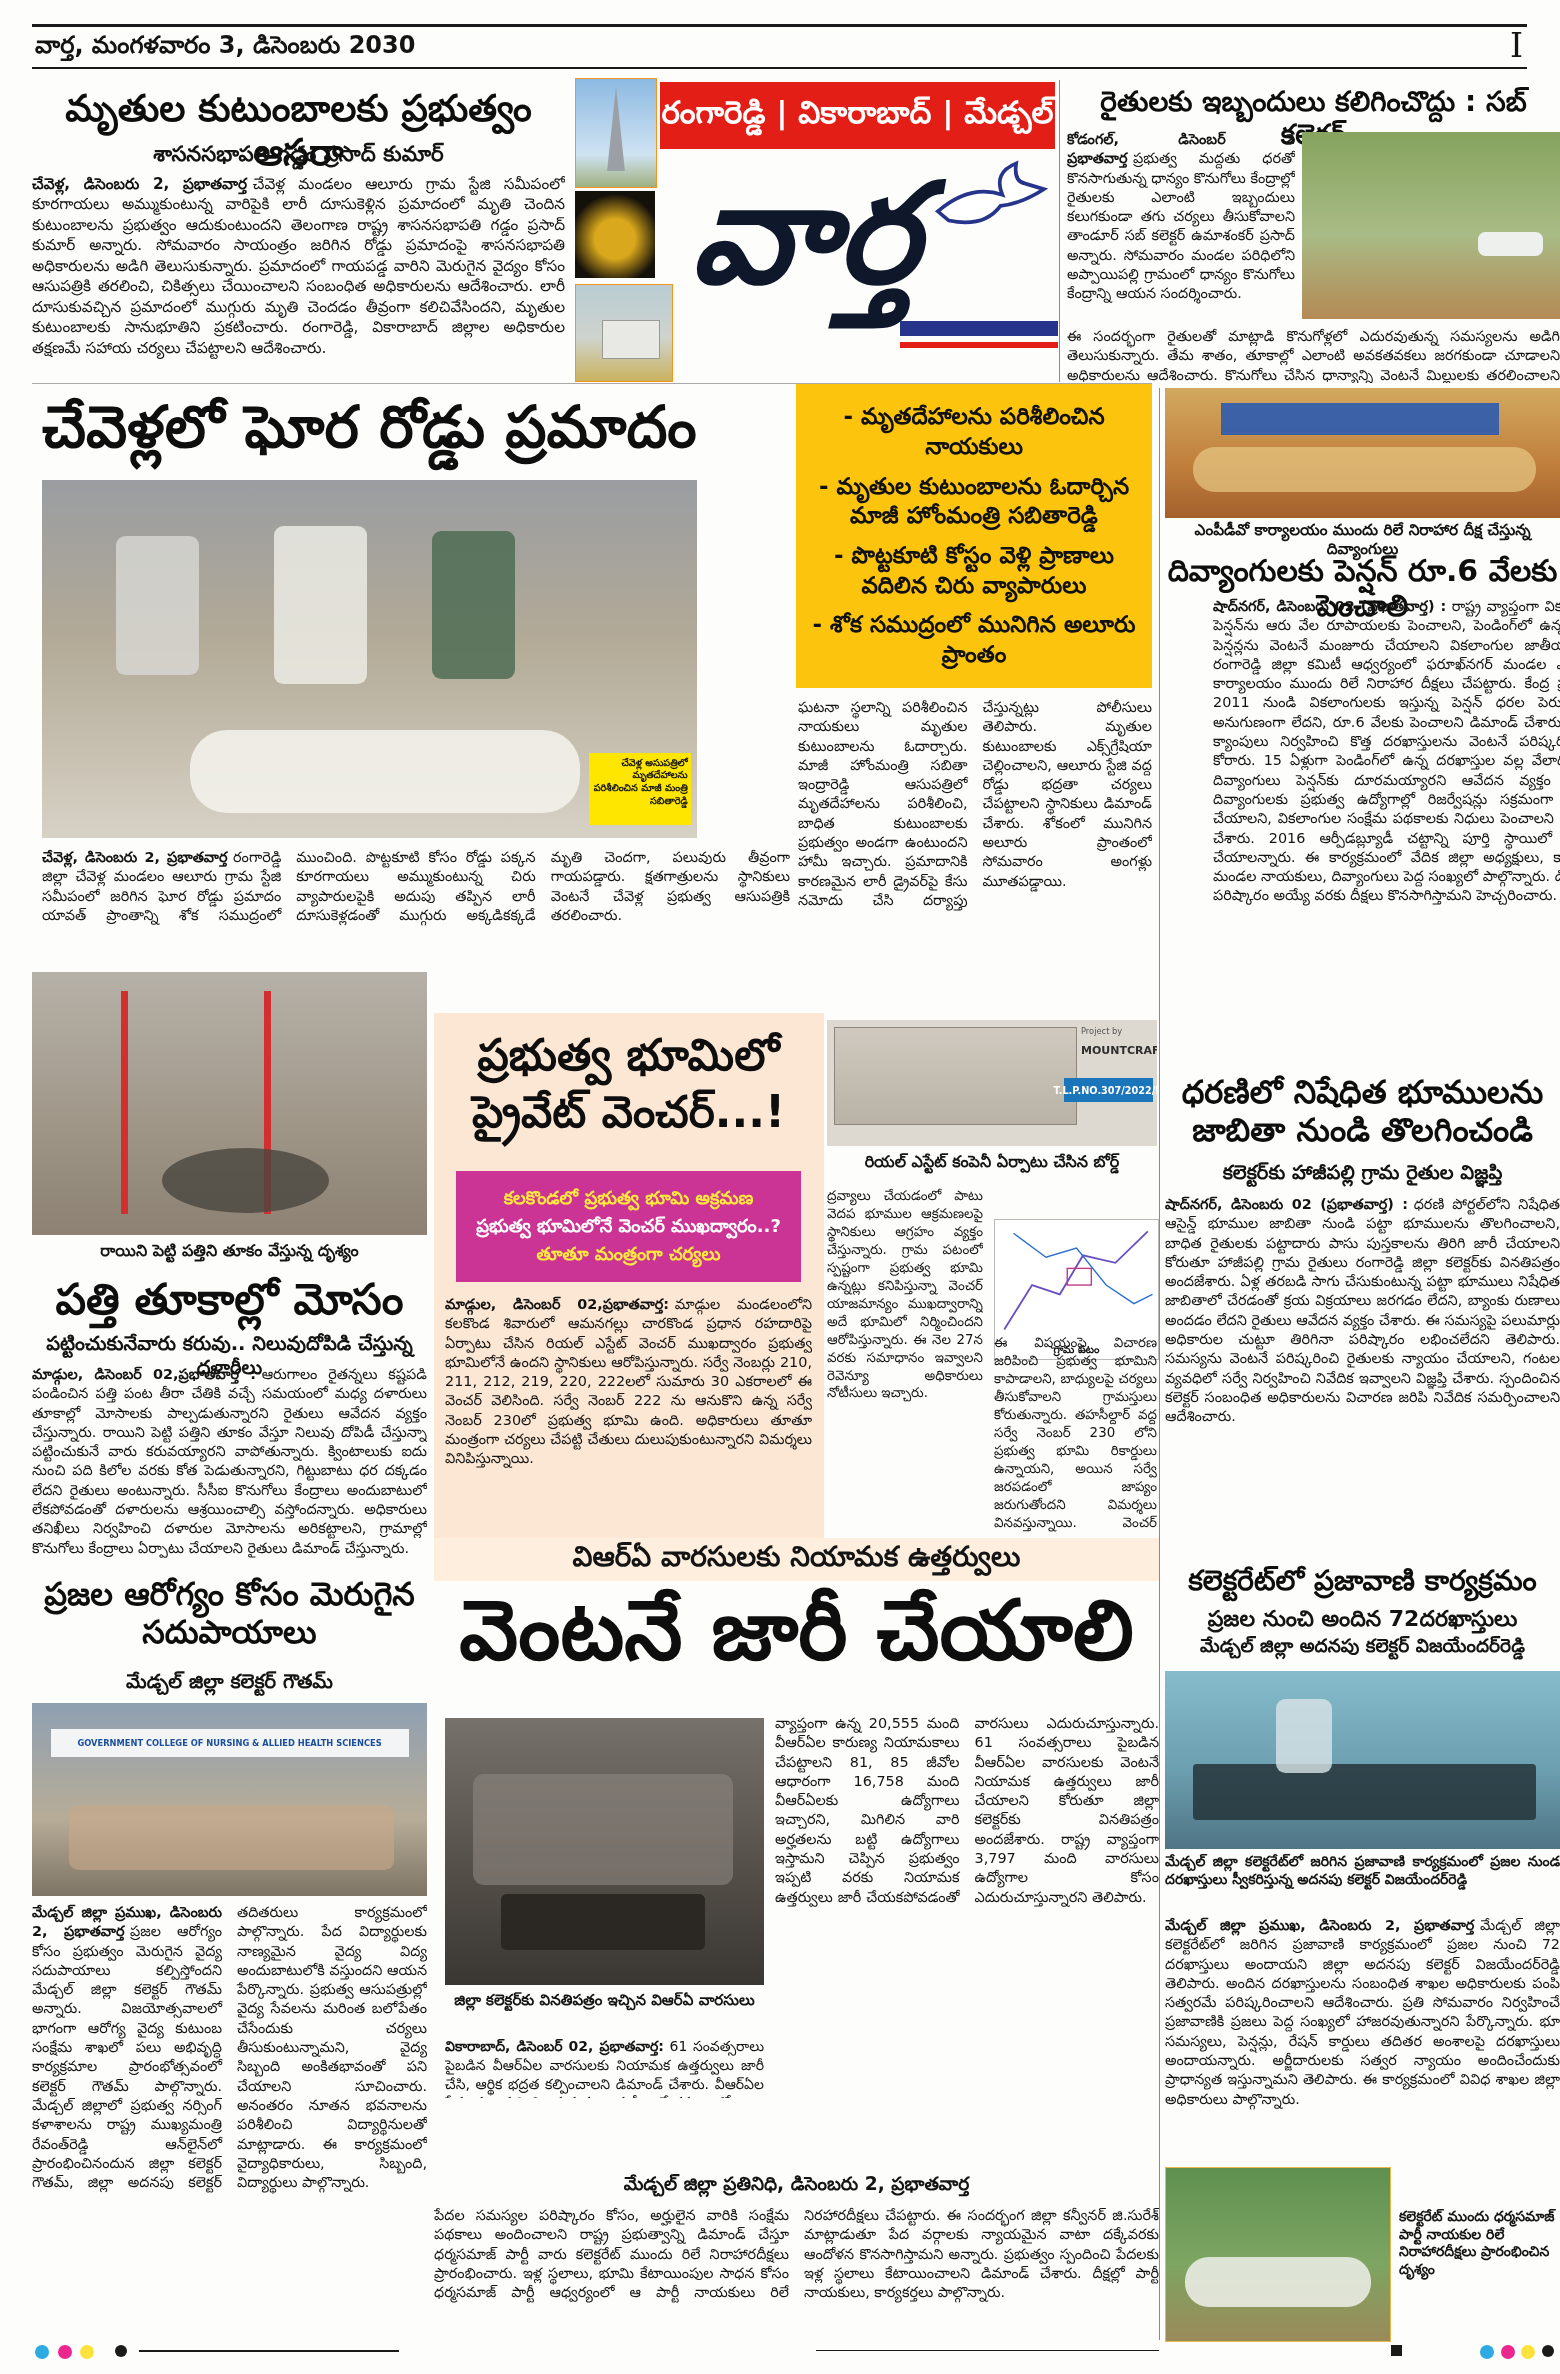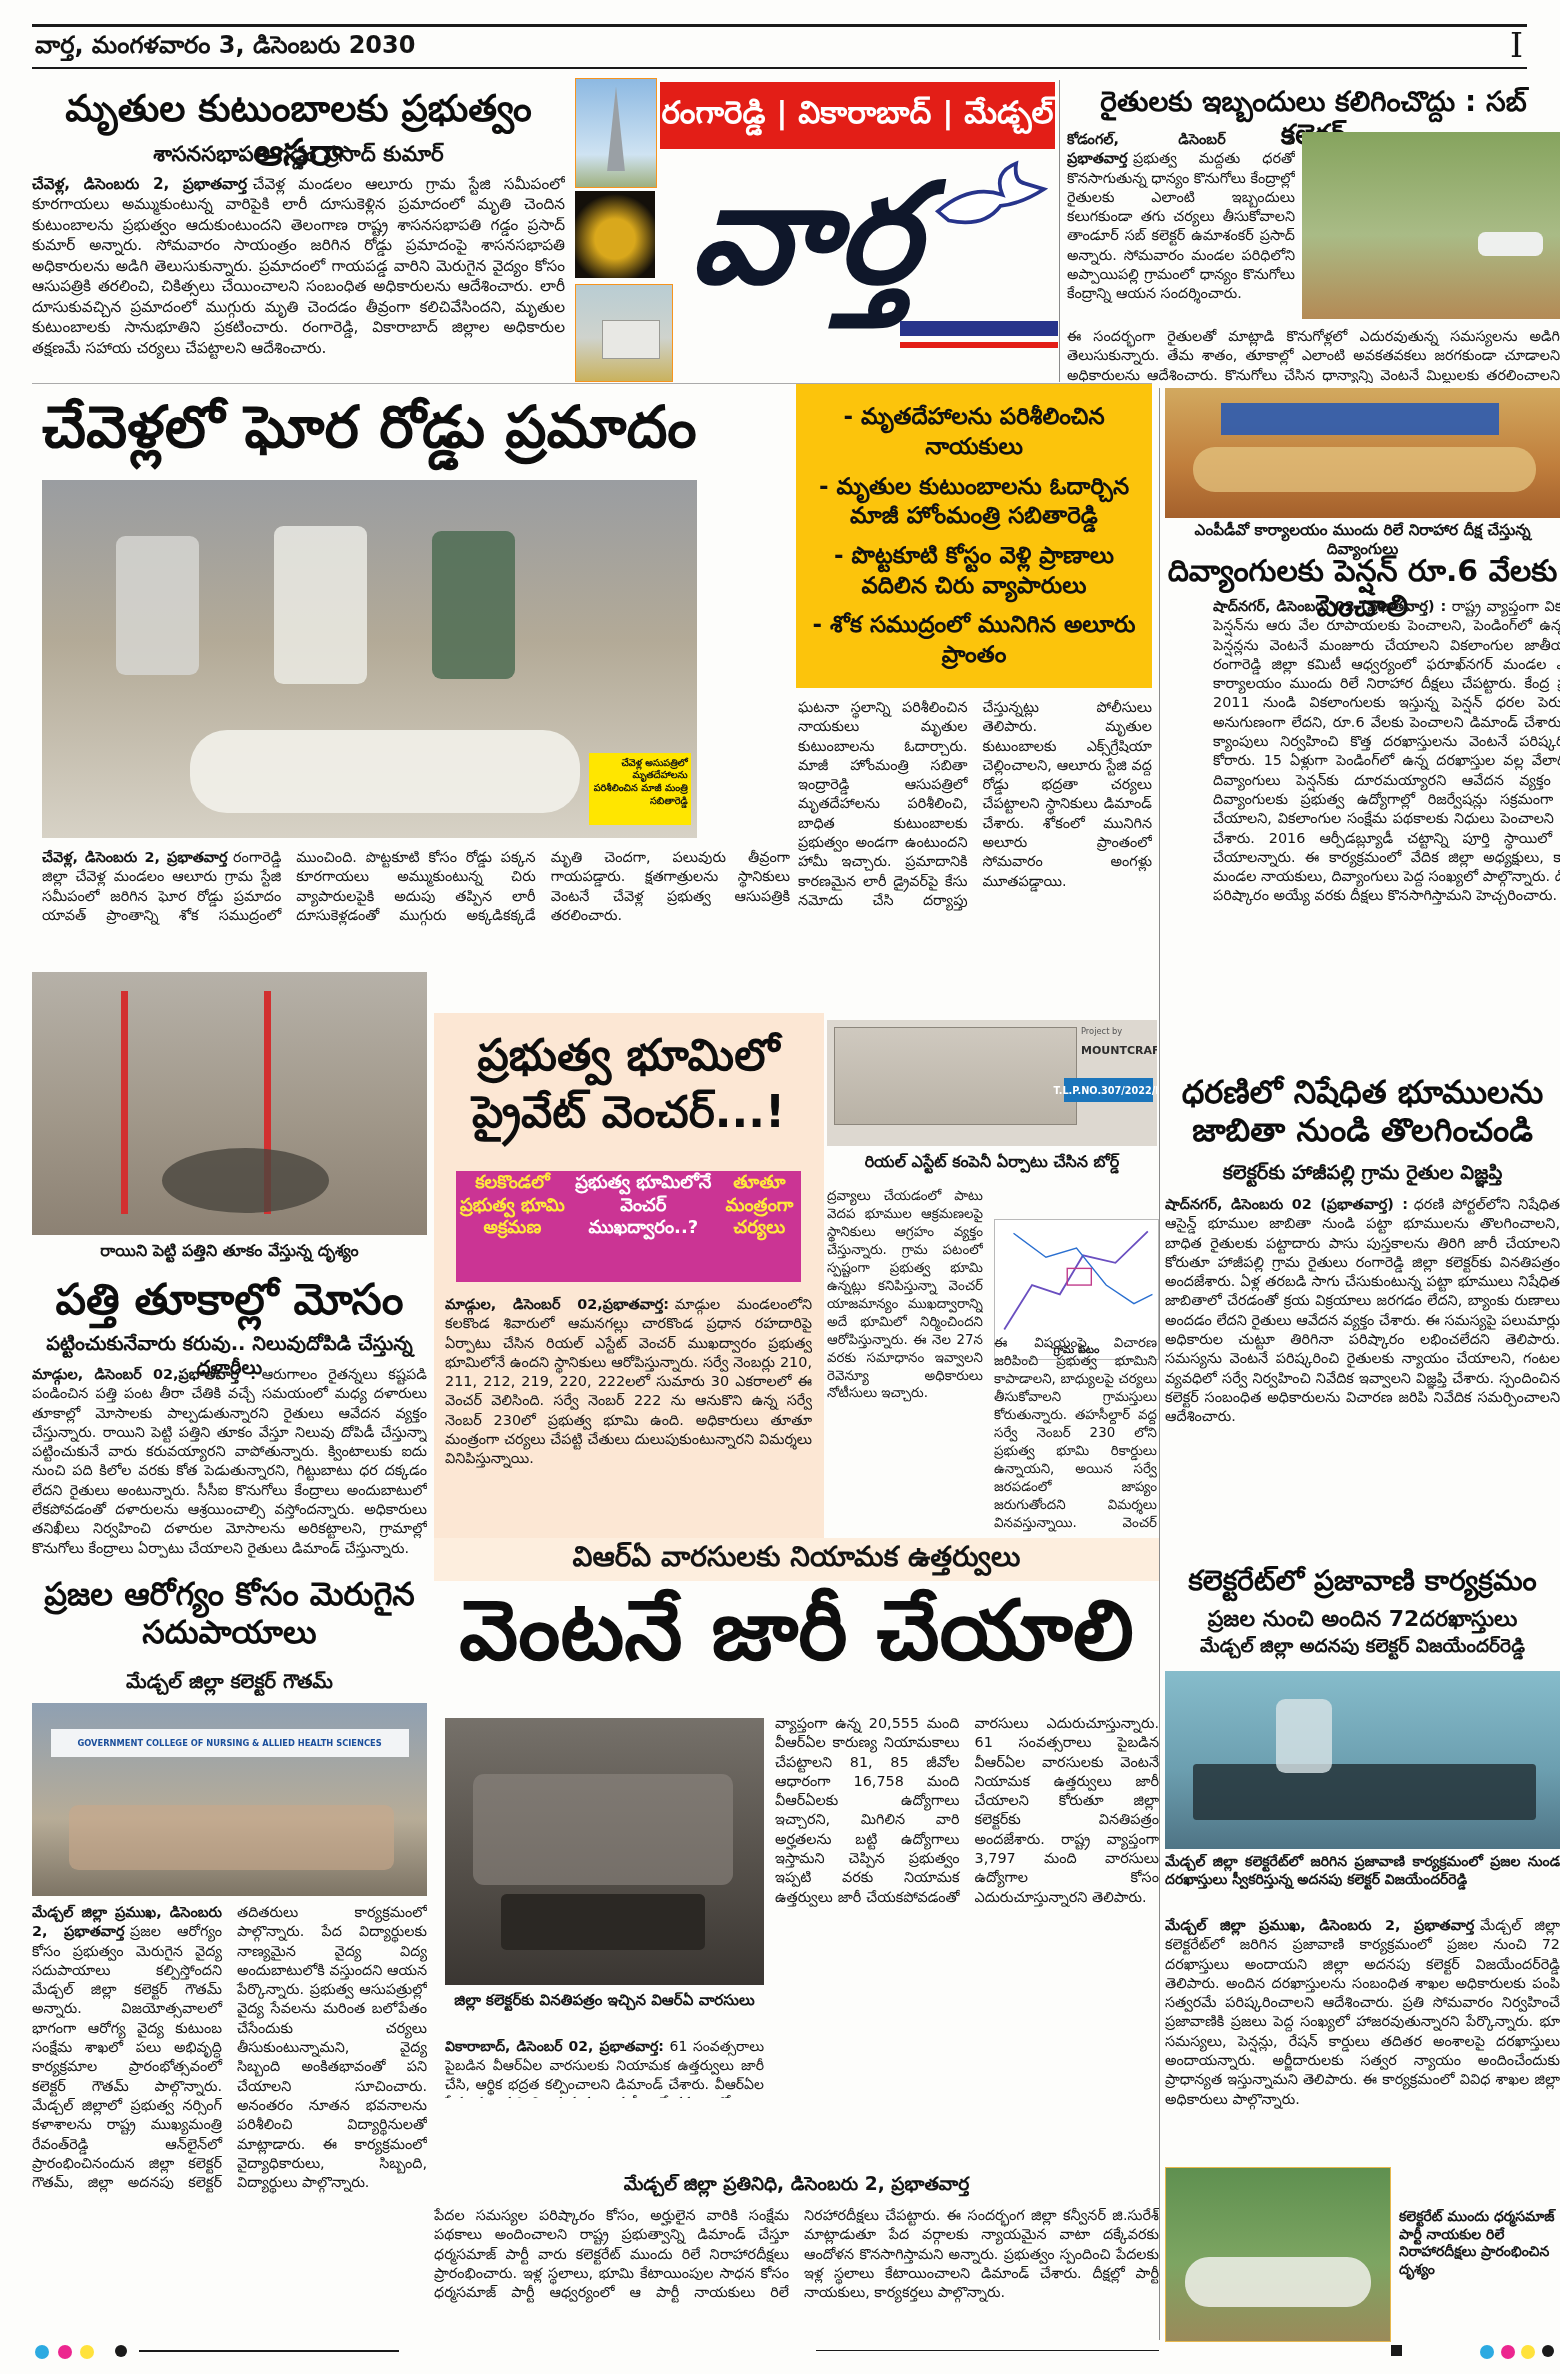--- a/index.html
+++ b/index.html
@@ -99,21 +99,21 @@
   <div class="photo" style="left:32px;top:1703px;width:395px;height:193px;background:linear-gradient(180deg,#8fa0b2 0%,#b7ac97 60%,#7d7465 100%);">
     <div class="abs" style="left:18.6px;top:26px;width:358px;height:28px;background:#f2f4f6;color:#1b4f9c;font-weight:bold;font-size:8.3px;display:flex;align-items:center;justify-content:center;text-align:center;">GOVERNMENT COLLEGE OF NURSING &amp; ALLIED HEALTH SCIENCES</div>
     <div class="abs" style="left:37px;top:102px;width:325px;height:65px;background:#caa88a;border-radius:9.3px;opacity:.6;"></div>
   </div>
   <div class="abs body cols2" style="left:32px;top:1903px;width:395px;height:458px;font-size:14.4px;">
     <span class="dl">మేడ్చల్ జిల్లా ప్రముఖ, డిసెంబరు 2, ప్రభాతవార్త</span><span>ప్రజల ఆరోగ్యం కోసం ప్రభుత్వం మెరుగైన వైద్య సదుపాయాలు కల్పిస్తోందని మేడ్చల్ జిల్లా కలెక్టర్ గౌతమ్ అన్నారు. విజయోత్సవాలలో భాగంగా ఆరోగ్య వైద్య కుటుంబ సంక్షేమ శాఖలో పలు అభివృద్ధి కార్యక్రమాల ప్రారంభోత్సవంలో కలెక్టర్ గౌతమ్ పాల్గొన్నారు. మేడ్చల్ జిల్లాలో ప్రభుత్వ నర్సింగ్ కళాశాలను రాష్ట్ర ముఖ్యమంత్రి రేవంత్‌రెడ్డి ఆన్‌లైన్‌లో ప్రారంభించినందున జిల్లా కలెక్టర్ గౌతమ్, జిల్లా అదనపు కలెక్టర్ తదితరులు కార్యక్రమంలో పాల్గొన్నారు. పేద విద్యార్థులకు నాణ్యమైన వైద్య విద్య అందుబాటులోకి వస్తుందని ఆయన పేర్కొన్నారు. ప్రభుత్వ ఆసుపత్రుల్లో వైద్య సేవలను మరింత బలోపేతం చేసేందుకు చర్యలు తీసుకుంటున్నామని, వైద్య సిబ్బంది అంకితభావంతో పని చేయాలని సూచించారు. అనంతరం నూతన భవనాలను పరిశీలించి విద్యార్థినులతో మాట్లాడారు. ఈ కార్యక్రమంలో వైద్యాధికారులు, సిబ్బంది, విద్యార్థులు పాల్గొన్నారు.</span>
   </div>
 
   <div class="abs" style="left:434px;top:1013px;width:390px;height:525px;background:#fce7d4;"></div>
   <div class="abs hl" style="left:443px;top:1026px;width:371px;font-size:44px;line-height:1.3;">ప్రభుత్వ భూమిలో ప్రైవేట్ వెంచర్...!</div>
-  <div class="abs" style="left:456px;top:1171px;width:345px;height:111px;background:#cb3494;text-align:center;font-weight:bold;font-size:18px;display:flex;flex-direction:row;justify-content:center;gap:5.6px;line-height:1.25;">
+  <div class="abs" style="left:456px;top:1171px;width:345px;height:111px;background:#cb3494;text-align:center;font-weight:bold;font-size:18px;display:flex;flex-direction:column;justify-content:center;gap:5.6px;line-height:1.25;">
     <div style="color:#ffe93d;">కలకొండలో ప్రభుత్వ భూమి అక్రమణ</div>
     <div style="color:#ffffff;">ప్రభుత్వ భూమిలోనే వెంచర్ ముఖద్వారం..?</div>
     <div style="color:#ffe93d;">తూతూ మంత్రంగా చర్యలు</div>
   </div>
   <div class="abs body" style="left:445px;top:1295px;width:367px;height:234px;font-size:14.4px;">
     <span class="dl">మాడ్గుల, డిసెంబర్ 02,ప్రభాతవార్త:</span><span>మాడ్గుల మండలంలోని కలకొండ శివారులో ఆమనగల్లు చారకొండ ప్రధాన రహదారిపై ఏర్పాటు చేసిన రియల్ ఎస్టేట్ వెంచర్ ముఖద్వారం ప్రభుత్వ భూమిలోనే ఉందని స్థానికులు ఆరోపిస్తున్నారు. సర్వే నెంబర్లు 210, 211, 212, 219, 220, 222లలో సుమారు 30 ఎకరాలలో ఈ వెంచర్ వెలిసింది. సర్వే నెంబర్ 222 ను ఆనుకొని ఉన్న సర్వే నెంబర్ 230లో ప్రభుత్వ భూమి ఉంది. అధికారులు తూతూ మంత్రంగా చర్యలు చేపట్టి చేతులు దులుపుకుంటున్నారని విమర్శలు వినిపిస్తున్నాయి.</span>
   </div>
 
   <div class="photo" style="left:827px;top:1020px;width:330px;height:126px;background:#ddd8d0;">
     <div class="abs" style="left:7.4px;top:7.4px;width:241px;height:96px;background:linear-gradient(180deg,#cfc9bf 0%,#b9b2a6 100%);border:0.9px solid #8c867c;"></div>

